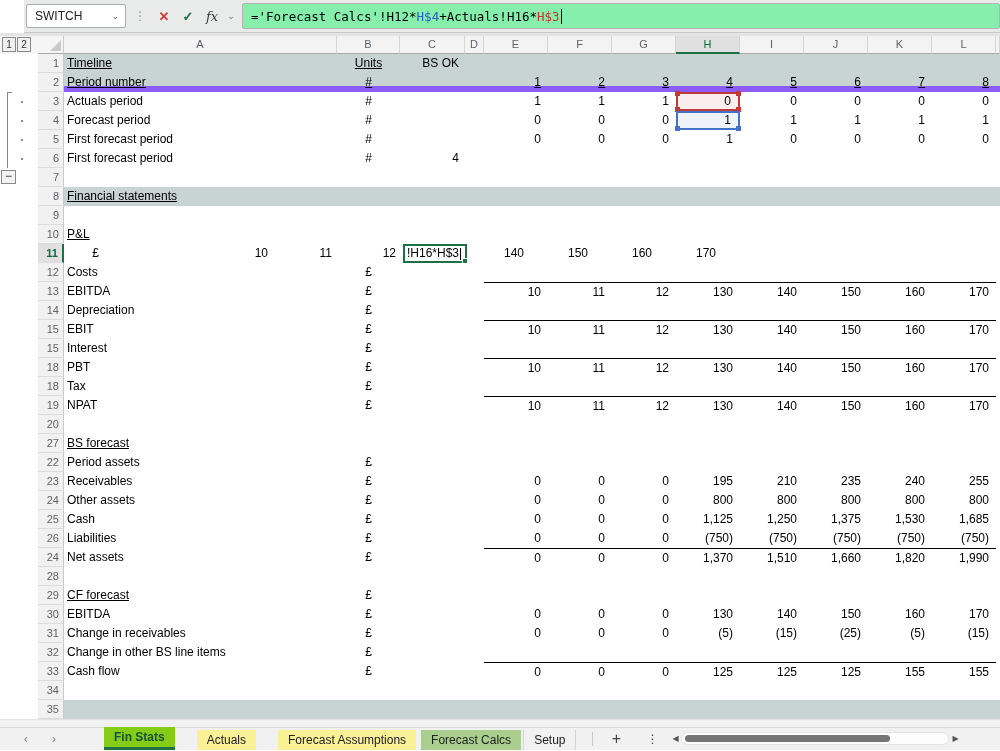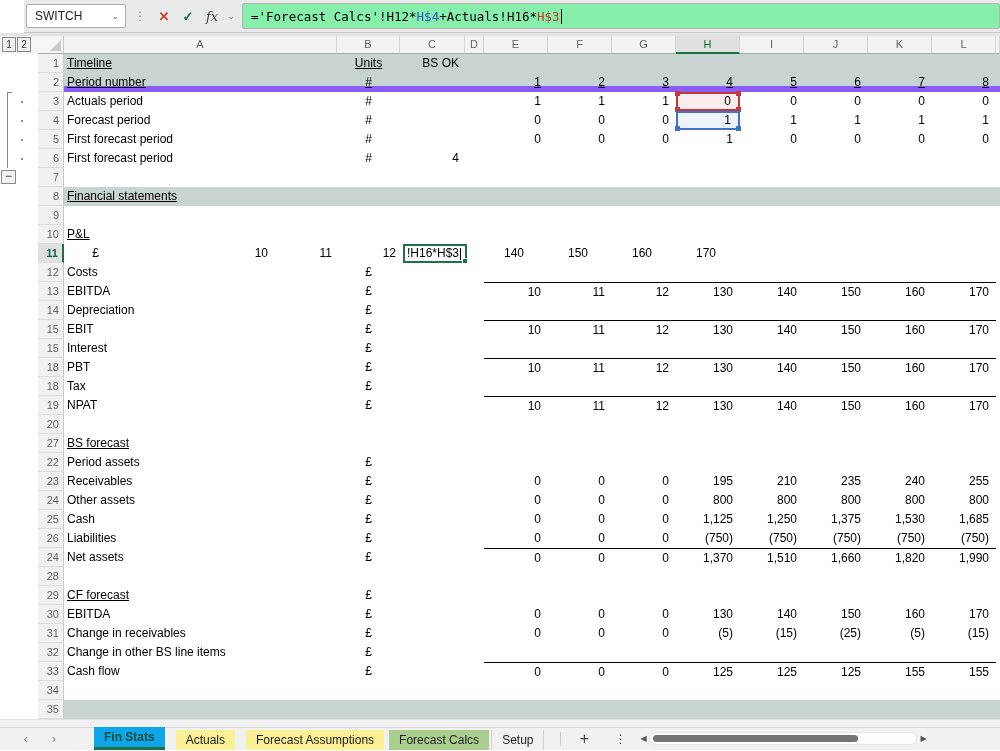--- a/index.html
+++ b/index.html
@@ -93,23 +93,23 @@
 
   
   #bottom-gap { height:8px; background:#F1F1F1; border-top:1px solid #E2E2E2; }
   #tabbar { height:23px; background:#F1F1F1; border-top:1px solid #D9D9D9;
     display:flex; align-items:flex-end; }
   .nav-arrow { width:28px; text-align:center; color:#8A8A8A; font-size:13px;
     line-height:22px; align-self:stretch; }
   #tabbar .first-nav { margin-left:12px; }
   .sheet-tab { padding:0 10px; font-size:12px; color:#222; height:20px; line-height:20px;
     white-space:nowrap; border-right:1px solid #D2D2D2; }
-  .sheet-tab.active { height:23px; line-height:21px; background:#0ea5e9; font-weight:bold;
-    color:#17513A; border-bottom:3px solid #1E7145; border-right:none; margin-left:26px; }
-  .sheet-tab.yellow { background:#FAF096; margin-left:11px; border-right:none; }
+  .sheet-tab.active { height:23px; line-height:21px; background:#84cc16; font-weight:bold;
+    color:#17513A; border-bottom:3px solid #1E7145; border-right:none; margin-left:36px; }
+  .sheet-tab.yellow { background:#FAF096; margin-left:22px; border-right:none; }
   .sheet-tab.green { background:#A9CE8E; margin-left:5px; border-right:none; }
   .sheet-tab.plain { background:transparent; margin-left:2px;
     border-left:1px solid #D2D2D2; border-right:1px solid #D2D2D2; }
   #tab-sep { width:1px; height:14px; background:#C9C9C9; margin:0 0 4px 16px; }
   #add-sheet { width:30px; text-align:center; font-size:16px; color:#444;
     line-height:22px; align-self:stretch; margin-left:8px; }
   #tab-kebab { width:26px; text-align:center; font-size:12px; color:#444;
     line-height:22px; align-self:stretch; margin-left:8px; }
   #hscroll { display:flex; align-items:center; height:23px; margin-left:4px; }
   #hscroll .arr { color:#555; font-size:8px; width:12px; text-align:center; }

